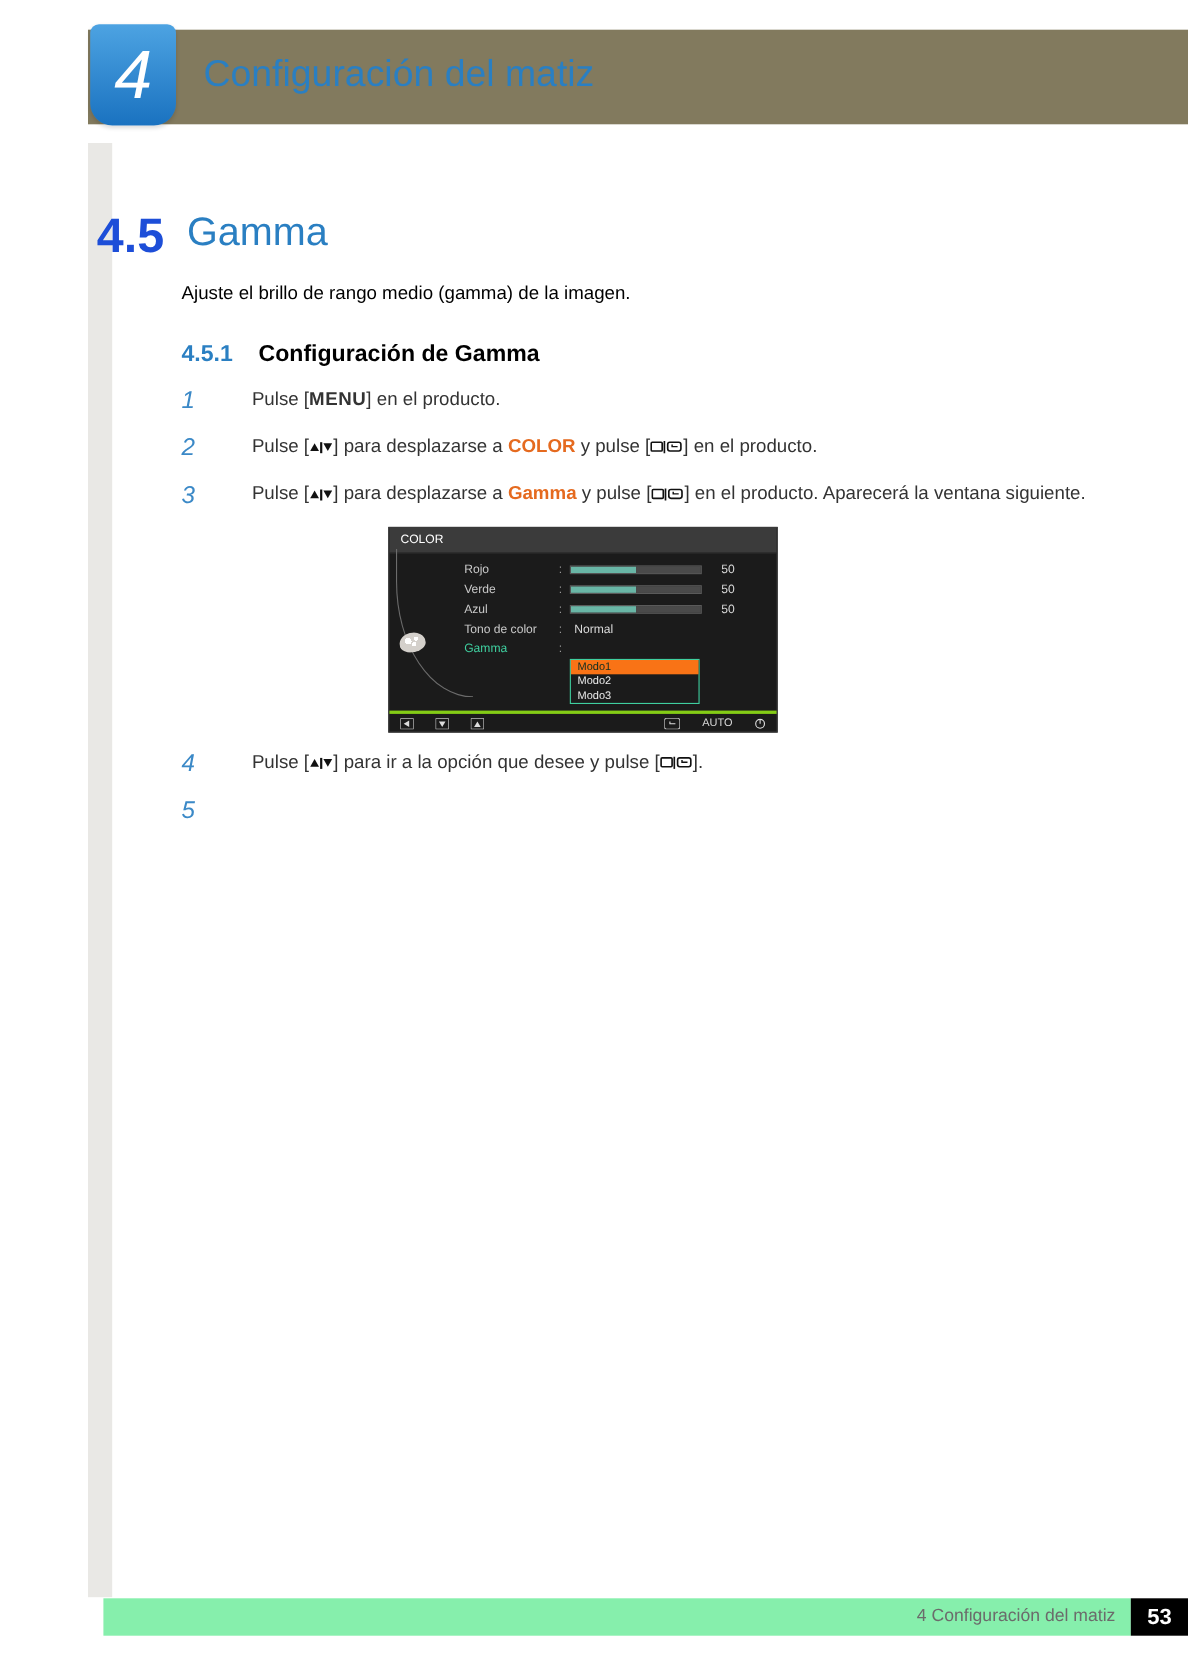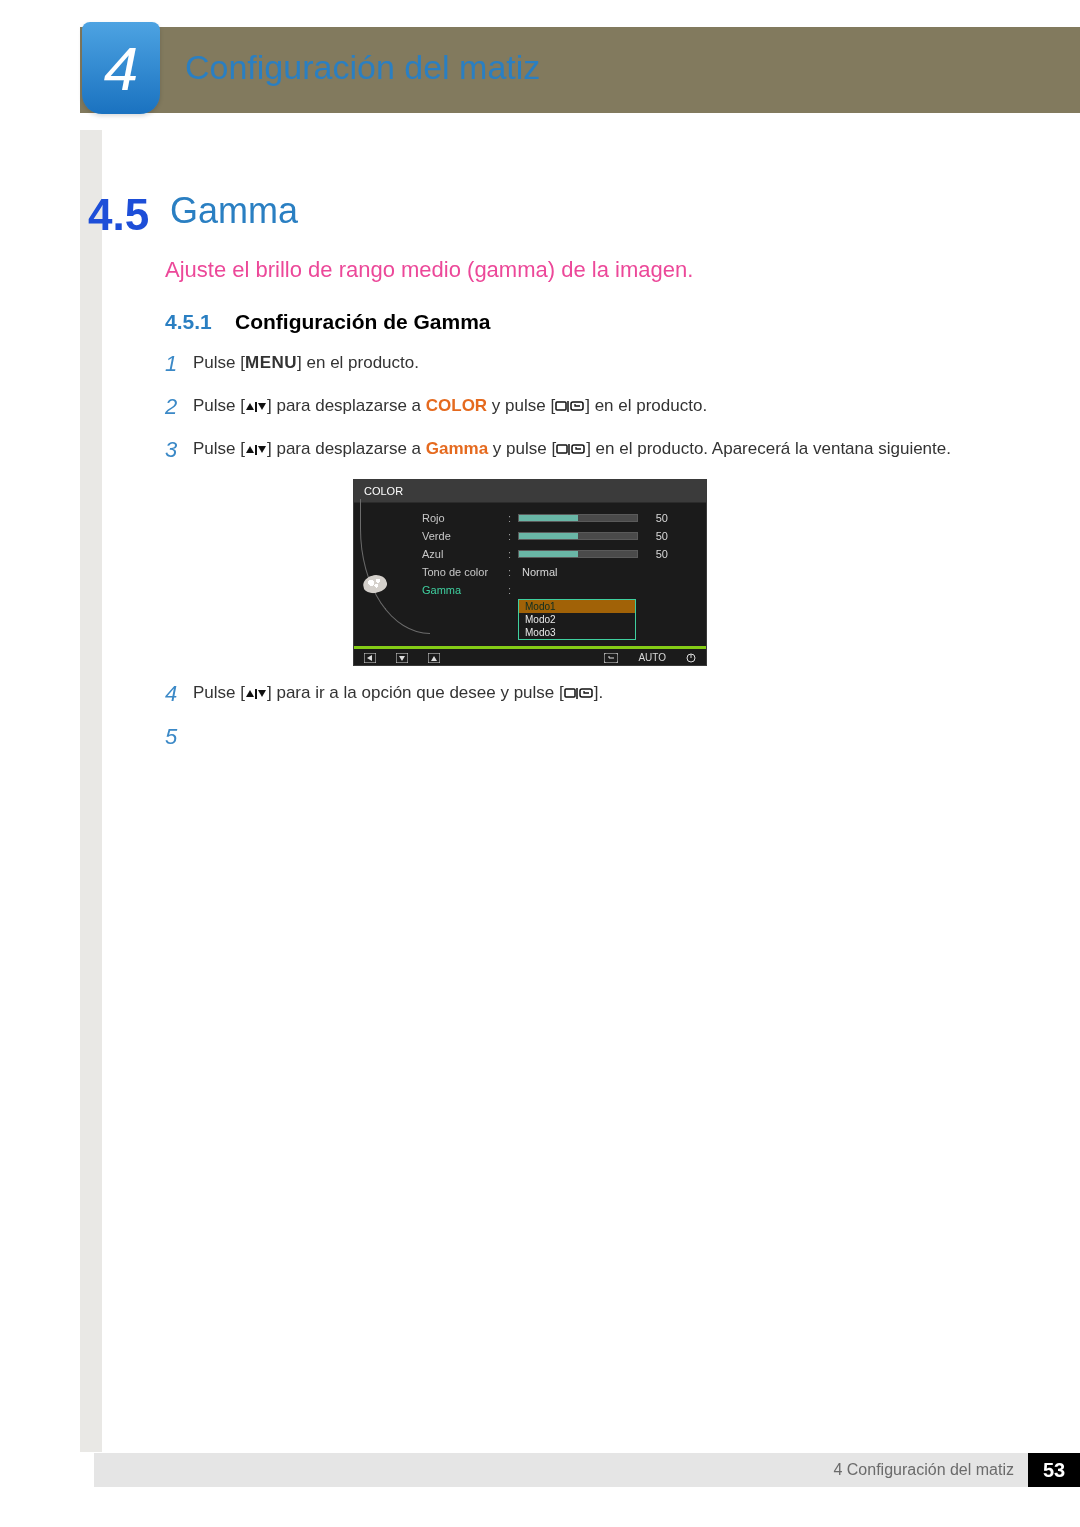--- a/index.html
+++ b/index.html
@@ -76,22 +76,22 @@
     top: 190px;
     font-size: 36px;
     color: #2a7fc2;
     font-weight: 400;
   }
 
   .intro-text {
     position: absolute;
     left: 165px;
     top: 257px;
-    font-size: 22px;
-    color: #ec4899;
+    font-size: 17px;
+    color: #000000;
   }
 
   .subsection-num {
     position: absolute;
     left: 165px;
     top: 310px;
     font-size: 21px;
     color: #2a7fc2;
     font-weight: 600;
   }
@@ -119,21 +119,21 @@
   }
   .step-num {
     width: 28px;
     flex: 0 0 28px;
     color: #3b89c7;
     font-size: 22px;
     font-style: italic;
     font-weight: 400;
     margin-top:-3px;
   }
-  .step-text { flex: 1; }
+  .step-text { flex: 1; margin-left: 36px; }
   .menu-key {
     font-family: "Arial Narrow", Arial, sans-serif;
     font-weight: 700;
     letter-spacing: .5px;
   }
   .c-label { color: #e56a1f; font-weight: 700; }
 
   .osd-wrap {
     margin: 10px 0 14px 188px;
     width: 354px;
@@ -210,21 +210,21 @@
     margin-left: 96px;
     width: 118px;
     border: 1px solid #3fcf9f;
   }
   .osd-dropdown .opt {
     padding: 1px 6px;
     font-size: 10px;
     color: #eaeaea;
   }
   .osd-dropdown .opt.sel {
-    background: #a16207;
+    background: #f97316;
     color: #0b2d23;
   }
   .osd-footer {
     border-top: 3px solid #84cc16;
     padding: 3px 10px 2px;
     display: flex;
     align-items: center;
     gap: 20px;
     color: #d8d8d8;
     font-size: 10px;
@@ -244,21 +244,21 @@
     position: absolute;
     left: 80px;
     right: 0;
     bottom: 40px;
     height: 34px;
     display: flex;
     align-items: stretch;
   }
   .footer-spacer {
     flex: 1;
-    background: #e5e5e5;
+    background: #86efac;
     display: flex;
     align-items: center;
     justify-content: flex-end;
     padding-right: 14px;
     color: #6b6b6b;
     font-size: 16px;
     margin-left: 14px;
   }
   .footer-page {
     width: 52px;

